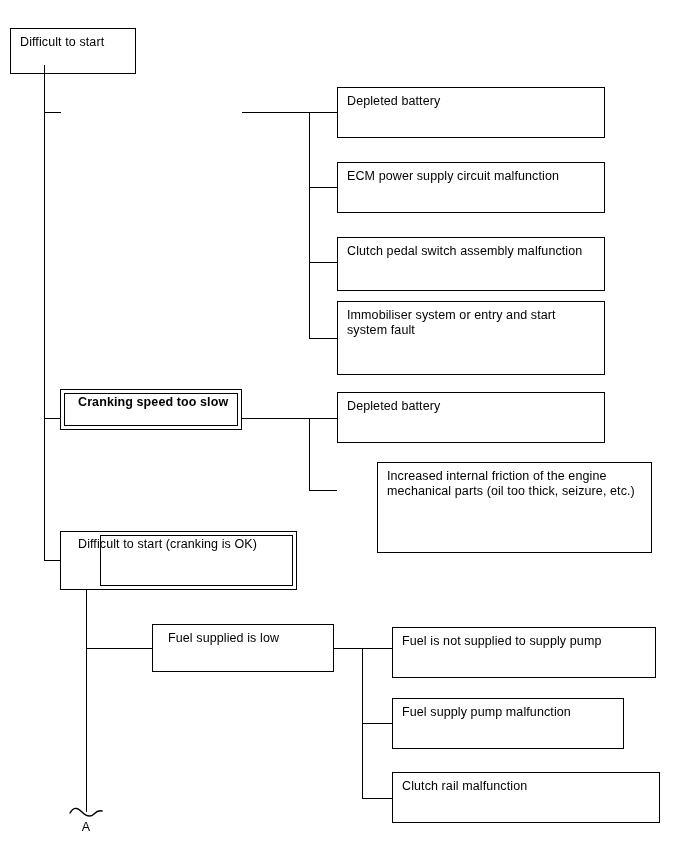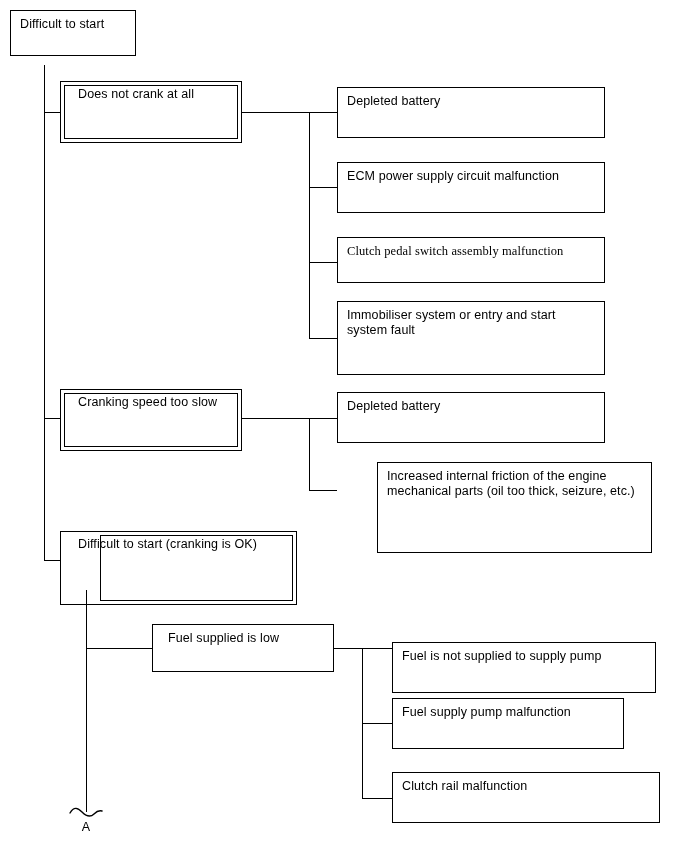--- a/index.html
+++ b/index.html
@@ -77,61 +77,56 @@
     font-size: 12.5px;
     line-height: 14px;
     text-align: center;
   }
 </style>
 </head>
 <body>
 
 <div id="diagram">
 
-  <div class="node single" style="left:10px; top:10px; width:126px; height:46px;">
+  <div class="node single" style="left:10px; top:28px; width:126px; height:46px;">
     <div class="label">Difficult to start</div>
   </div>
 
   <div class="line v" style="left:44px; top:65px; width:1px; height:496px;"></div>
 
   <div class="line h" style="left:44px; top:112px; width:17px; height:1px;"></div>
 
-  <div class="node double" style="left:60px; top:81px; width:182px; height:62px;">
-    <div class="inner">
-      <div class="label">Does not crank at all</div>
-    </div>
-  </div>
 
   <div class="line h" style="left:242px; top:112px; width:68px; height:1px;"></div>
   <div class="line v" style="left:309px; top:112px; width:1px; height:226px;"></div>
 
   <div class="line h" style="left:309px; top:112px; width:28px; height:1px;"></div>
   <div class="node single" style="left:337px; top:87px; width:268px; height:51px;">
     <div class="label">Depleted battery</div>
   </div>
 
   <div class="line h" style="left:309px; top:187px; width:28px; height:1px;"></div>
   <div class="node single" style="left:337px; top:162px; width:268px; height:51px;text-decoration:underline;">
     <div class="label">ECM power supply circuit malfunction</div>
   </div>
 
   <div class="line h" style="left:309px; top:262px; width:28px; height:1px;"></div>
-  <div class="node single" style="left:337px; top:237px; width:268px; height:46px;font-family:Liberation Serif, serif;">
+  <div class="node single" style="left:337px; top:237px; width:268px; height:54px;">
     <div class="label">Clutch pedal switch assembly malfunction</div>
   </div>
 
   <div class="line h" style="left:309px; top:338px; width:28px; height:1px;"></div>
   <div class="node single" style="left:337px; top:301px; width:268px; height:74px;">
     <div class="label">Immobiliser system or entry and start
 system fault</div>
   </div>
 
   <div class="line h" style="left:44px; top:418px; width:17px; height:1px;"></div>
 
-  <div class="node double" style="left:60px; top:389px; width:182px; height:62px;">
+  <div class="node double" style="left:60px; top:389px; width:182px; height:41px;font-weight:bold;">
     <div class="inner">
       <div class="label">Cranking speed too slow</div>
     </div>
   </div>
 
   <div class="line h" style="left:242px; top:418px; width:68px; height:1px;"></div>
   <div class="line v" style="left:309px; top:418px; width:1px; height:73px;"></div>
 
   <div class="line h" style="left:309px; top:418px; width:28px; height:1px;"></div>
   <div class="node single" style="left:337px; top:392px; width:268px; height:51px;">
@@ -139,39 +134,39 @@
   </div>
 
   <div class="line h" style="left:309px; top:490px; width:28px; height:1px;"></div>
   <div class="node single" style="left:337px; top:462px; width:275px; height:91px;margin-left:40px;">
     <div class="label">Increased internal friction of the engine
 mechanical parts (oil too thick, seizure, etc.)</div>
   </div>
 
   <div class="line h" style="left:44px; top:560px; width:17px; height:1px;"></div>
 
-  <div class="node double" style="left:60px; top:531px; width:237px; height:74px;padding-left:39px;">
+  <div class="node double" style="left:60px; top:531px; width:237px; height:59px;padding-left:39px;">
     <div class="inner">
       <div class="label">Difficult to start (cranking is OK)</div>
     </div>
   </div>
 
   <div class="line v" style="left:86px; top:590px; width:1px; height:222px;"></div>
 
   <div class="line h" style="left:86px; top:648px; width:67px; height:1px;"></div>
 
   <div class="node single" style="left:152px; top:624px; width:182px; height:48px;">
     <div class="label" style="left:15px;">Fuel supplied is low</div>
   </div>
 
   <div class="line h" style="left:334px; top:648px; width:29px; height:1px;"></div>
   <div class="line v" style="left:362px; top:648px; width:1px; height:150px;"></div>
 
   <div class="line h" style="left:362px; top:648px; width:31px; height:1px;"></div>
-  <div class="node single" style="left:392px; top:642px; width:264px; height:51px;">
+  <div class="node single" style="left:392px; top:627px; width:264px; height:51px;">
     <div class="label">Fuel is not supplied to supply pump</div>
   </div>
 
   <div class="line h" style="left:362px; top:723px; width:31px; height:1px;"></div>
   <div class="node single" style="left:392px; top:698px; width:232px; height:51px;">
     <div class="label">Fuel supply pump malfunction</div>
   </div>
 
   <div class="line h" style="left:362px; top:798px; width:31px; height:1px;"></div>
   <div class="node single" style="left:392px; top:772px; width:268px; height:51px;">

